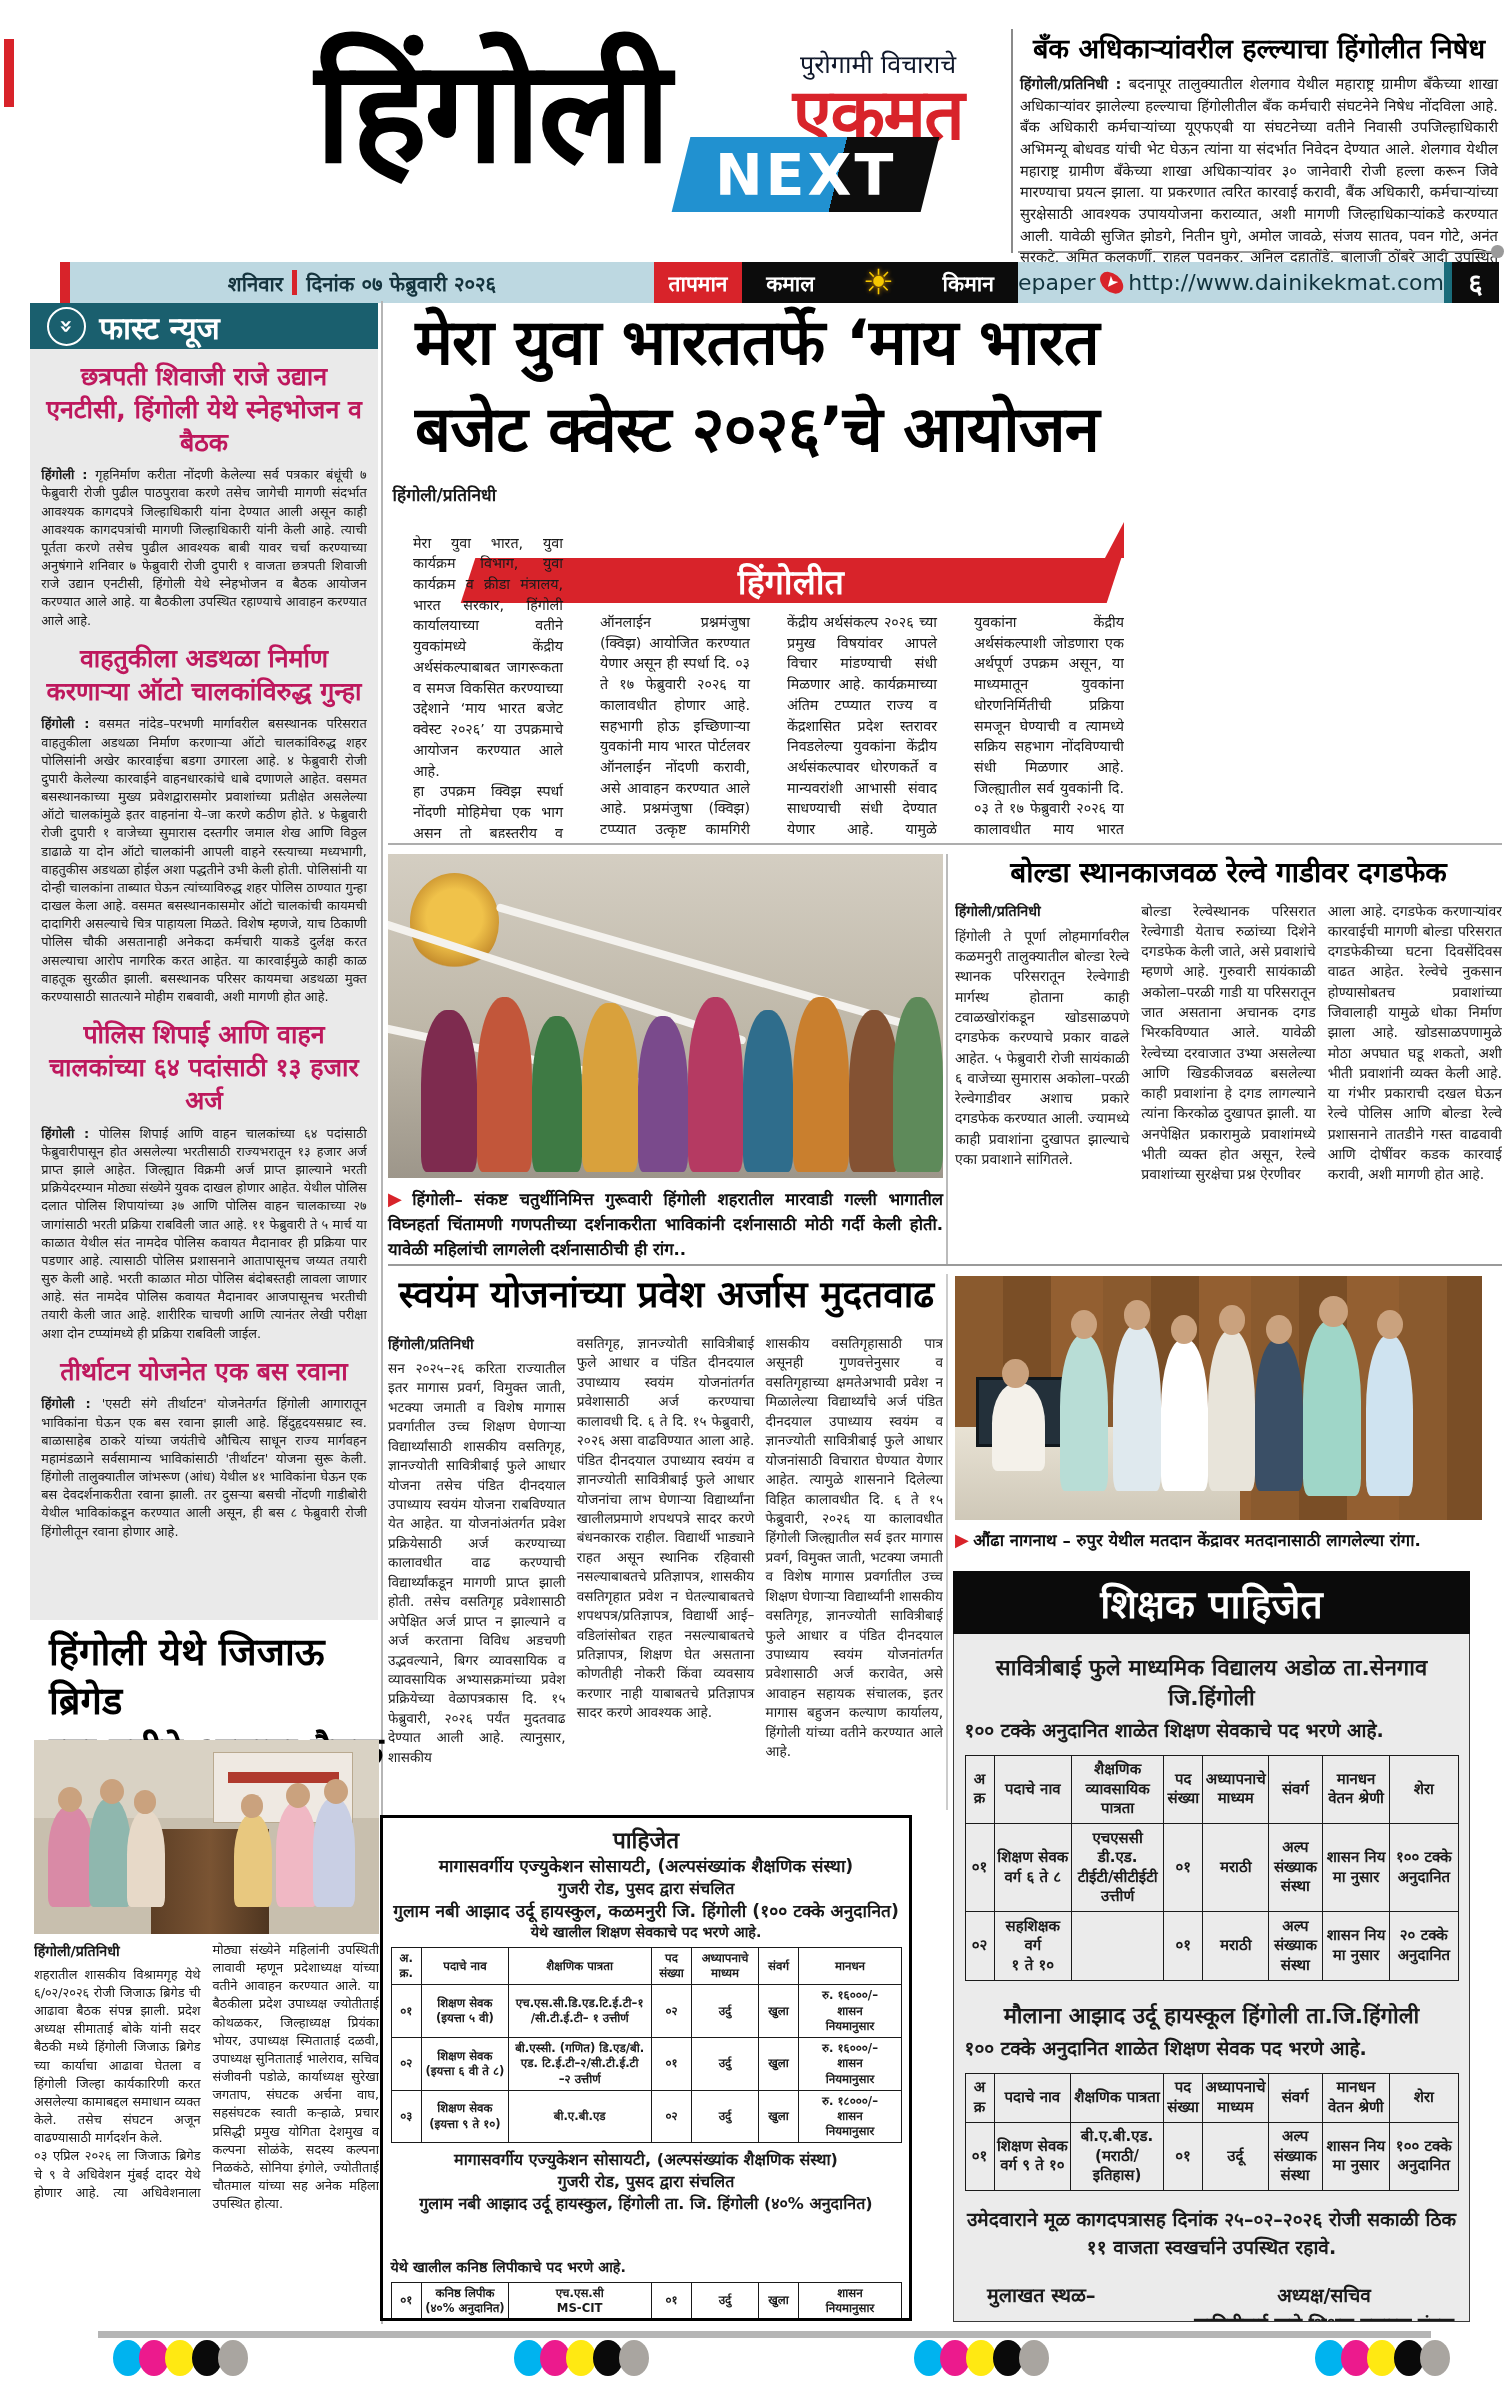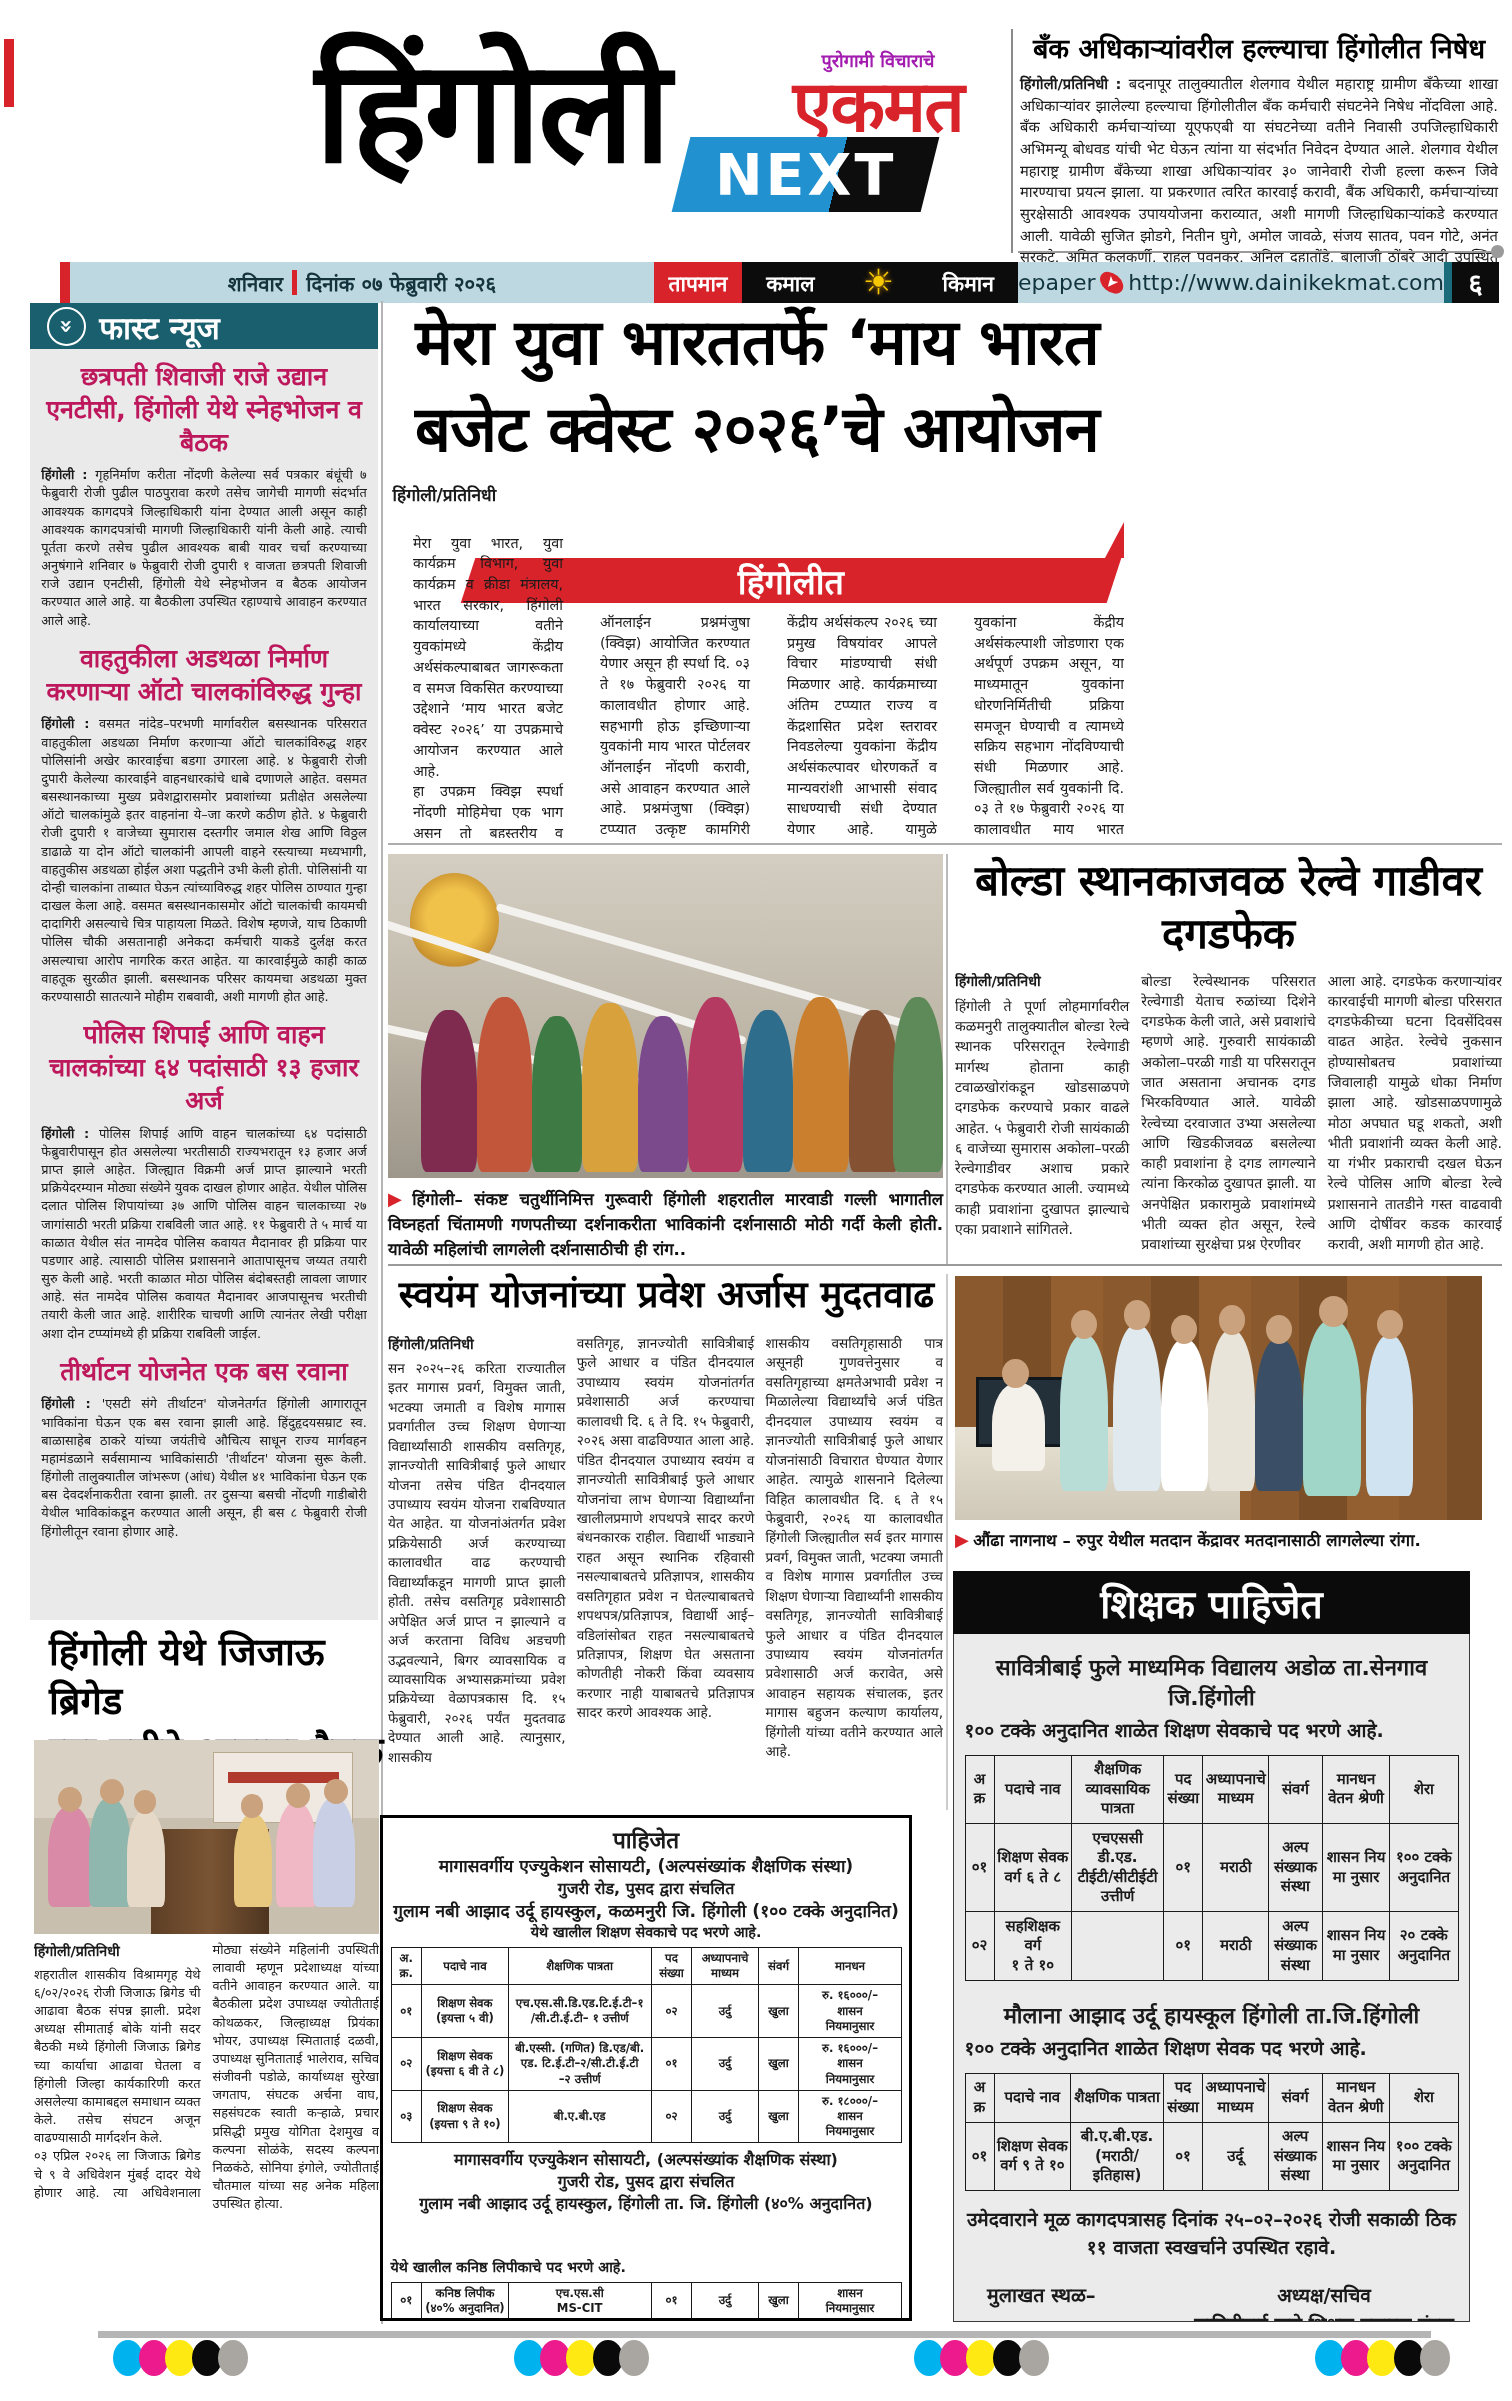--- a/index.html
+++ b/index.html
@@ -8,21 +8,21 @@
   .abs{position:absolute;}
   .pre{white-space:pre-line;}
   .just{text-align:justify;}
   .ctr{text-align:center;}
   .ovh{overflow:hidden;}
 
   
   .corner-mark{left:3.8px;top:39px;width:9.8px;height:68px;background:#d8232a;}
   .mast-title{left:315px;top:30px;width:392px;font-size:142px;font-weight:800;line-height:1.15;color:#000;letter-spacing:-3px;}
   .brand-block{left:777px;top:51px;width:202px;text-align:center;}
-  .brand-tag{font-size:18px;font-weight:700;color:#a21caf;line-height:1.1;}
+  .brand-tag{font-size:25px;font-weight:400;color:#0f172a;line-height:1.1;}
   .brand-name{font-size:71px;font-weight:800;color:#d8232a;line-height:1.02;letter-spacing:-1.5px;}
   .next-logo{left:681px;top:137px;width:249px;height:75px;transform:skewX(-14deg);
              background:linear-gradient(90deg,#2191d0 0 63%,#0d0d0d 63% 100%);
              display:flex;align-items:center;justify-content:center;}
   .next-logo span{transform:skewX(14deg);color:#fff;font-size:57px;font-weight:800;letter-spacing:3px;}
 
   
   .bank-box{left:1020px;top:32px;width:478px;}
   .bank-head{font-size:27px;font-weight:800;line-height:1.25;text-align:center;color:#000;}
   .bank-body{margin-top:7.5px;font-size:14.7px;line-height:1.47;}
@@ -88,21 +88,21 @@
   .monitor{position:absolute;left:4%;bottom:30%;width:17%;height:26%;background:#23303a;border:3px solid #10171c;}
   .cap2{left:955px;top:1526px;width:539px;}
 
   .jijau-photo{background:linear-gradient(180deg,#d9d2c4 0 40%,#c8bfae 40% 100%);}
   .meet-table{position:absolute;left:34%;top:46%;width:34%;height:54%;background:linear-gradient(90deg,#5d3f26,#7a5433 50%,#4e3520);}
   .meet-banner{position:absolute;left:52%;top:6%;width:40%;height:36%;background:#efe9e2;border:1.5px solid #b9a98f;}
   .meet-banner i{position:absolute;left:10%;top:28%;width:80%;height:16%;background:#b03a2e;}
 
   
   .bolda{left:955px;top:855px;width:547px;}
-  .art-head-lg{font-size:42px;font-weight:800;line-height:1.25;text-align:center;color:#000;}
+  .art-head-lg{font-size:28px;font-weight:800;line-height:1.25;text-align:center;color:#000;}
   .cols3{display:flex;gap:12px;margin-top:10.5px;overflow:hidden;}
   .cols3 .col{flex:1;font-size:14px;line-height:1.45;text-align:justify;}
   .bolda .cols3{height:340px;}
 
   
   .swayam-head{left:388px;top:1273px;width:557px;font-size:37px;font-weight:800;line-height:1.2;color:#000;}
   .swayam-cols{left:388px;top:1334px;width:555px;height:477px;display:flex;gap:11.3px;overflow:hidden;}
   .swayam-cols .col{flex:1;font-size:13.6px;line-height:1.43;text-align:justify;}
 
   

